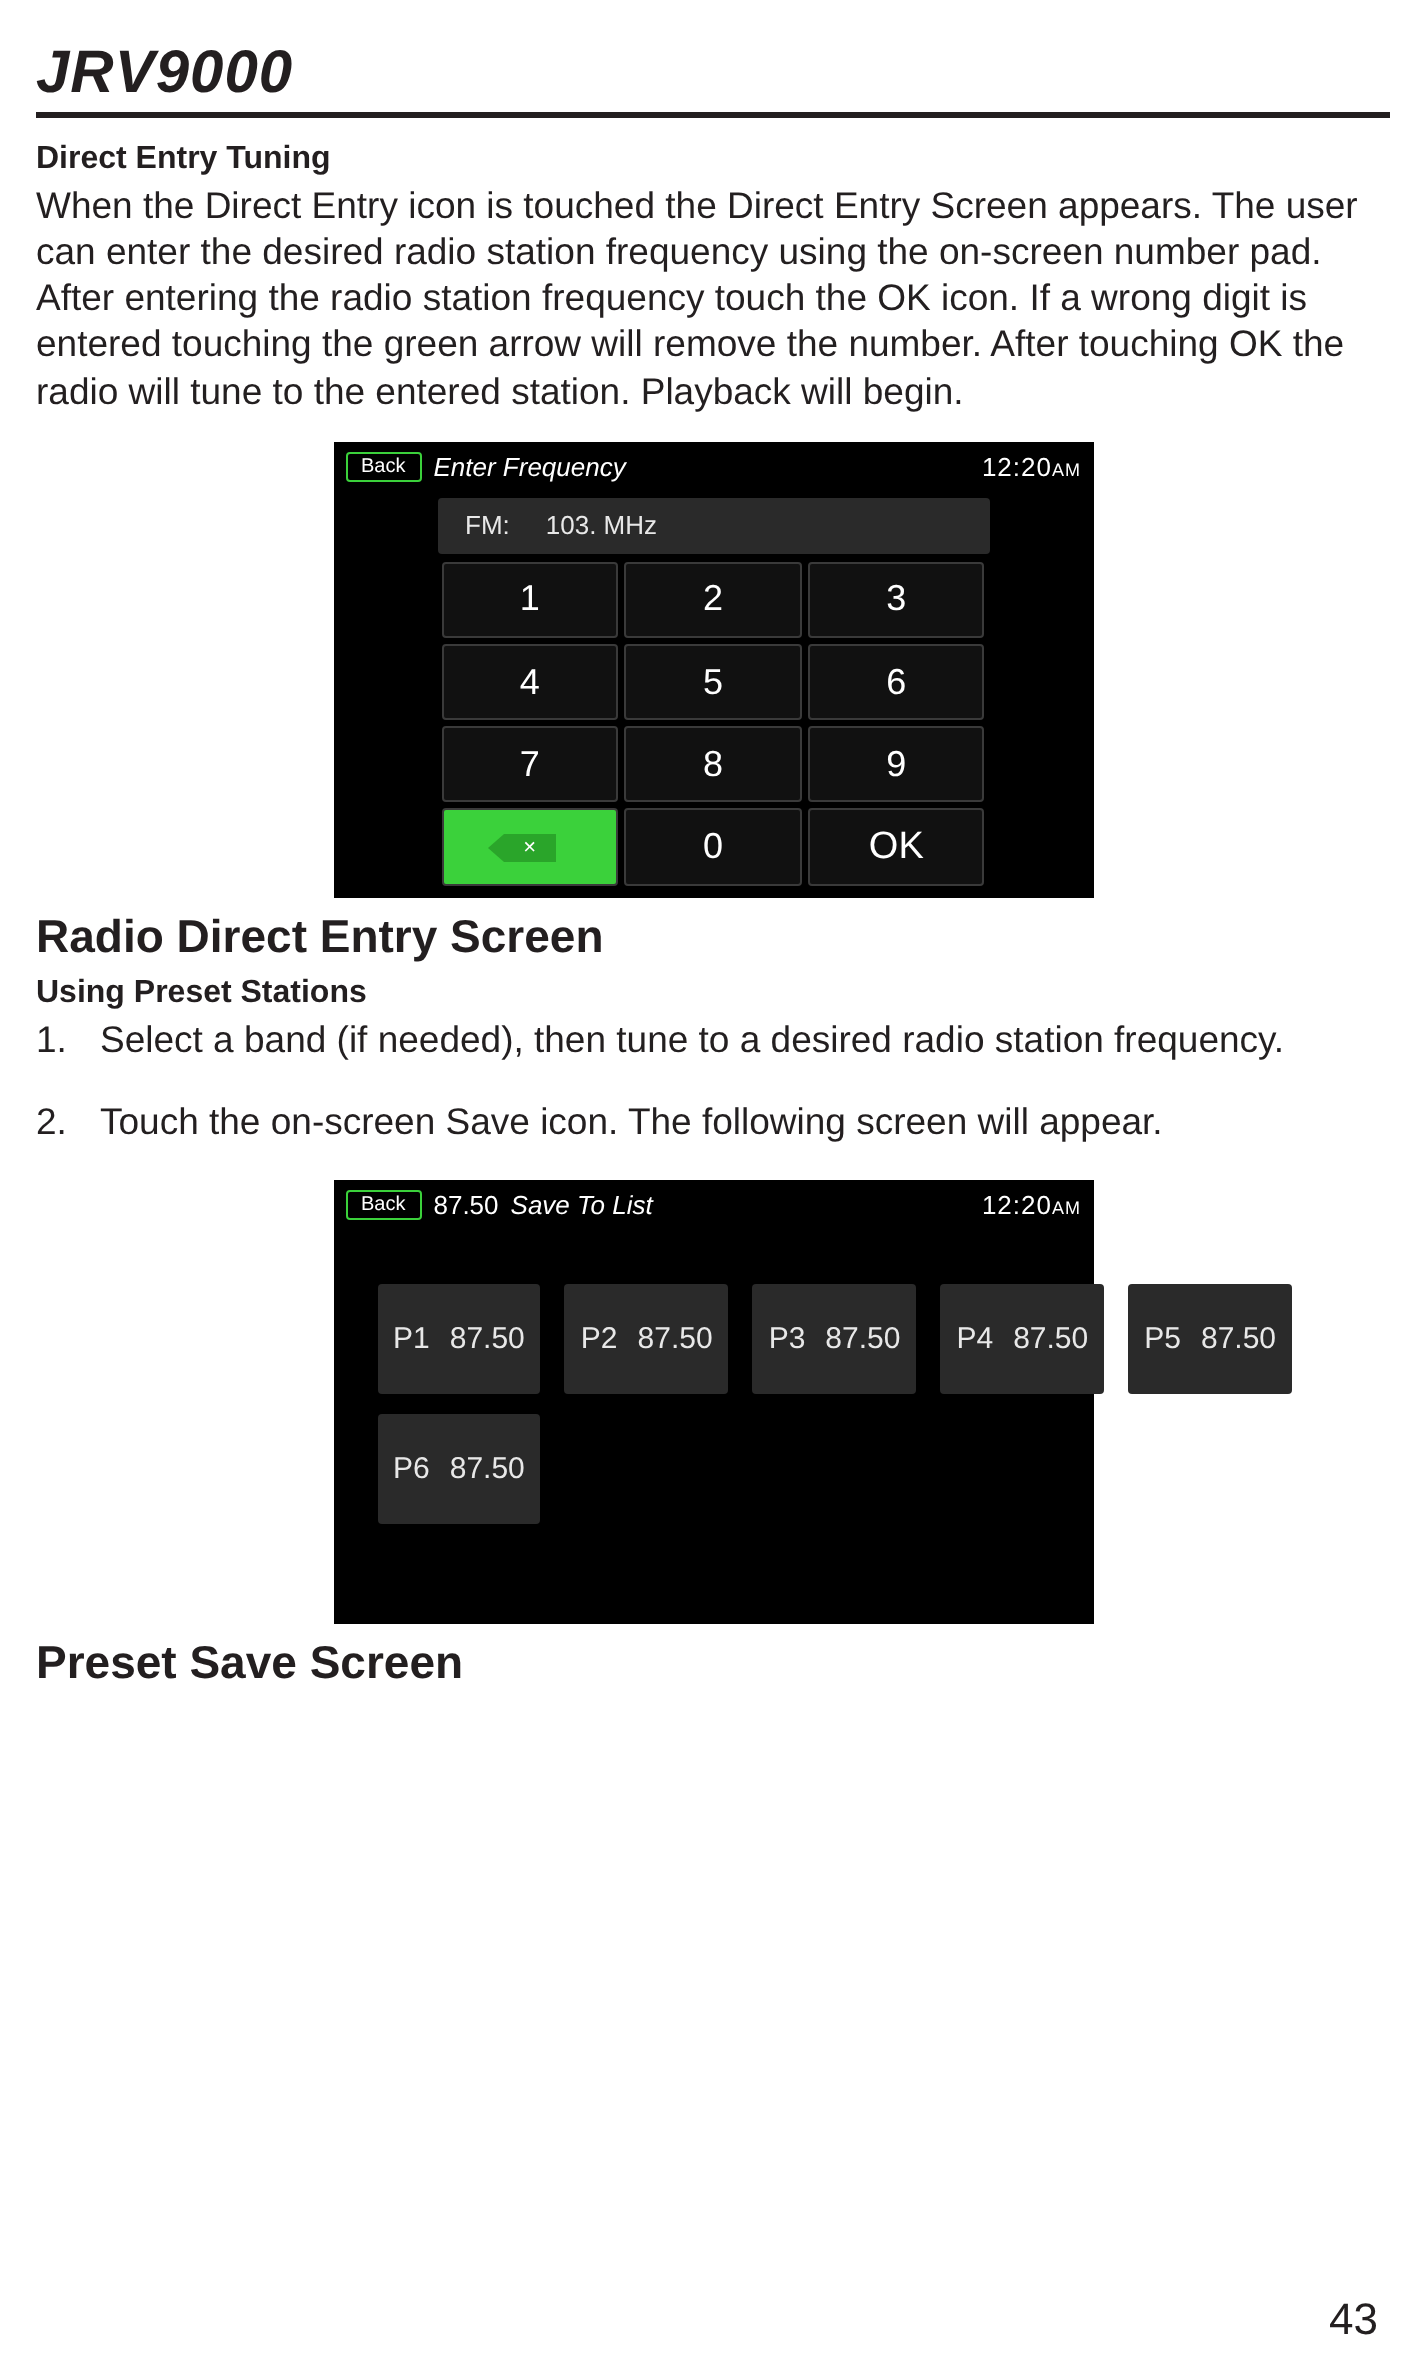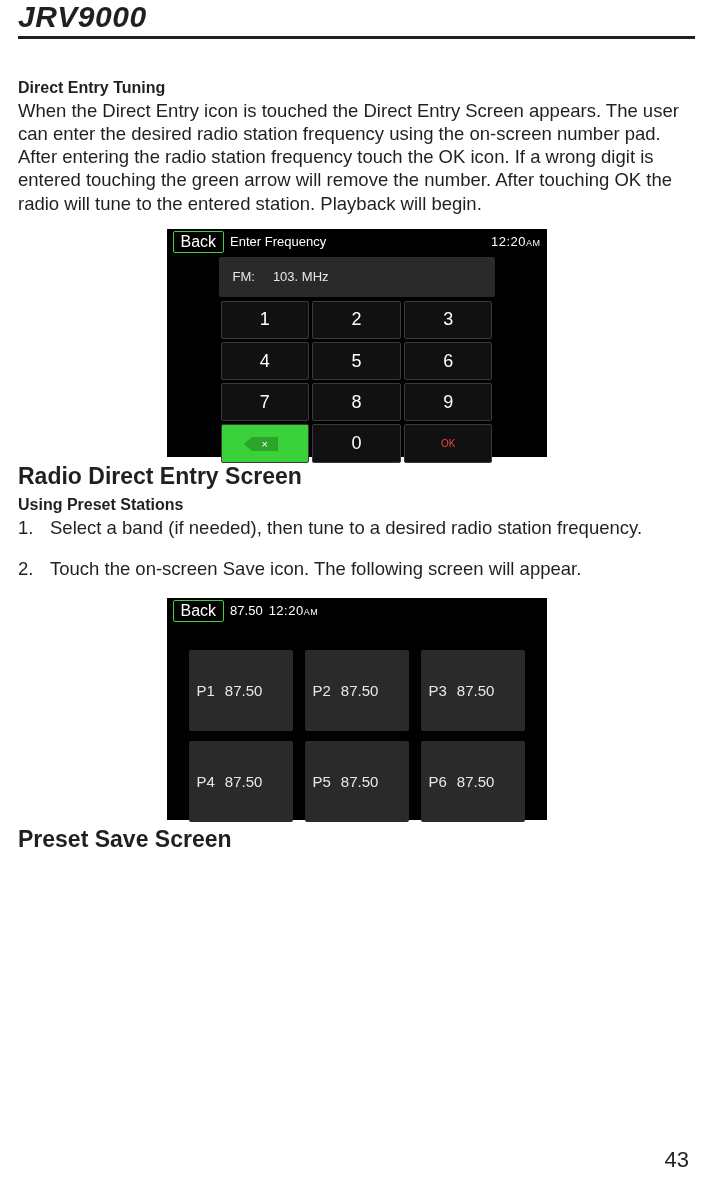--- a/index.html
+++ b/index.html
@@ -8,24 +8,24 @@
     height: 1181px;
     background: #fff;
     font-family: "Myriad Pro", "Segoe UI", Arial, sans-serif;
     color: #231f20;
     position: relative;
   }
   .page {
     padding: 0 18px;
   }
   .header {
-    padding-top: 0;
+    padding-top: 20px;
     border-bottom: 3px solid #231f20;
     padding-bottom: 2px;
-    margin-bottom: 40px;
+    margin-bottom: 12px;
   }
   .header h1 {
     font-size: 30px;
     font-weight: 700;
     font-style: italic;
     letter-spacing: 0.5px;
   }
   .section-title {
     font-size: 16px;
     font-weight: 700;
@@ -90,31 +90,31 @@
     align-items: center;
     height: 26px;
     padding: 0 6px;
     font-size: 13px;
   }
   .back-btn {
     border: 1px solid #3bd13b;
     color: #fff;
     padding: 1px 7px;
     border-radius: 2px;
-    font-size: 16px;
+    font-size: 10px;
     margin-right: 6px;
   }
-  .scr-title { flex: 1; }
+  .scr-title { flex: 1; font-style: italic; }
   .scr-time { font-size: 13px; letter-spacing: 0.5px; }
   .scr-time .ampm { font-size: 9px; }
   .freq-row {
     margin: 2px 52px 2px 52px;
     background: #2a2a2a;
     border-radius: 2px;
-    height: 40px;
+    height: 28px;
     display: flex;
     align-items: center;
     font-size: 13px;
     padding: 0 14px;
     gap: 18px;
     color: #e8e8e8;
   }
   .keypad {
     display: grid;
     grid-template-columns: repeat(3, 1fr);
@@ -126,21 +126,21 @@
   .key {
     background: #111;
     border: 1px solid #3a3a3a;
     border-radius: 2px;
     display: flex;
     align-items: center;
     justify-content: center;
     font-size: 18px;
     color: #fff;
   }
-  .key.ok { color: #ef4444; font-size: 10px; }
+  .key.ok { color: #ffffff; font-size: 19px; }
   .key.del {
     background: #3bd13b;
     color: #fff;
   }
   .del-inner {
     width: 26px; height: 14px;
     background: #2aa52a;
     position: relative;
     display: flex; align-items: center; justify-content: center;
     font-size: 11px;
@@ -154,25 +154,25 @@
     border-right: 8px solid #2aa52a;
   }
 
   
   .screen2 {
     width: 380px;
     height: 222px;
   }
   .presets {
     display: grid;
-    grid-template-columns: repeat(3, 1fr);
+    grid-template-columns: repeat(5, 1fr);
     grid-template-rows: repeat(2, 1fr);
     gap: 10px 12px;
     margin: 26px 22px 0 22px;
-    height: 172px;
+    height: 120px;
   }
   .preset {
     background: #2a2a2a;
     border-radius: 2px;
     display: flex;
     align-items: center;
     padding: 0 8px;
     font-size: 15px;
     color: #e8e8e8;
     gap: 10px;
@@ -232,20 +232,21 @@
   <div>
     <ol class="steps">
       <li> Select a band (if needed), then tune to a desired radio station frequency.</li>
       <li>Touch the on-screen Save icon. The following screen will appear.</li>
     </ol>
 
     <div class="screen screen2">
       <div class="scr-top">
         <div class="back-btn">Back</div>
         <span style="margin-right:6px;">87.50</span>
+        <div class="scr-title">Save To List</div>
         <div class="scr-time">
           <span>12:20</span><span class="ampm">AM</span>
         </div>
       </div>
       <div class="presets">
         <div class="preset">
             <span class="pnum">P1</span>
             <span>87.50</span>
           </div>
         <div class="preset">

